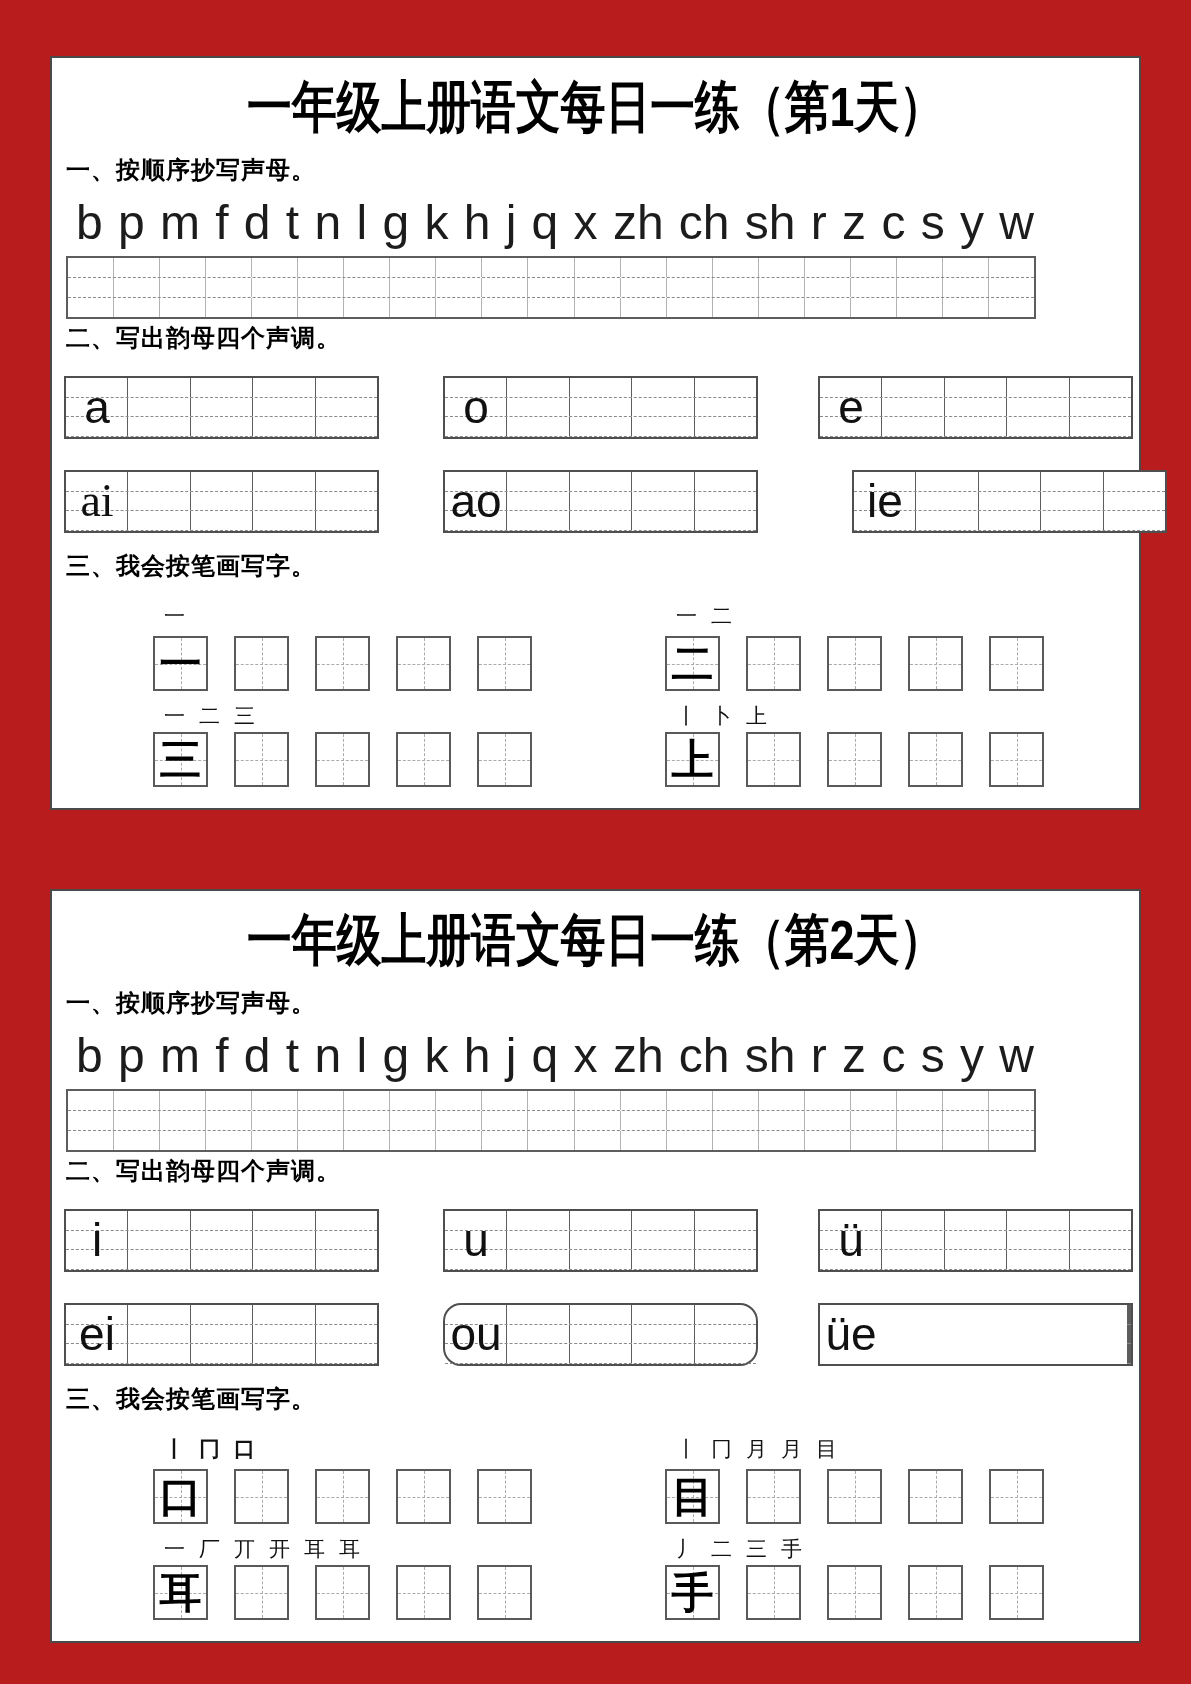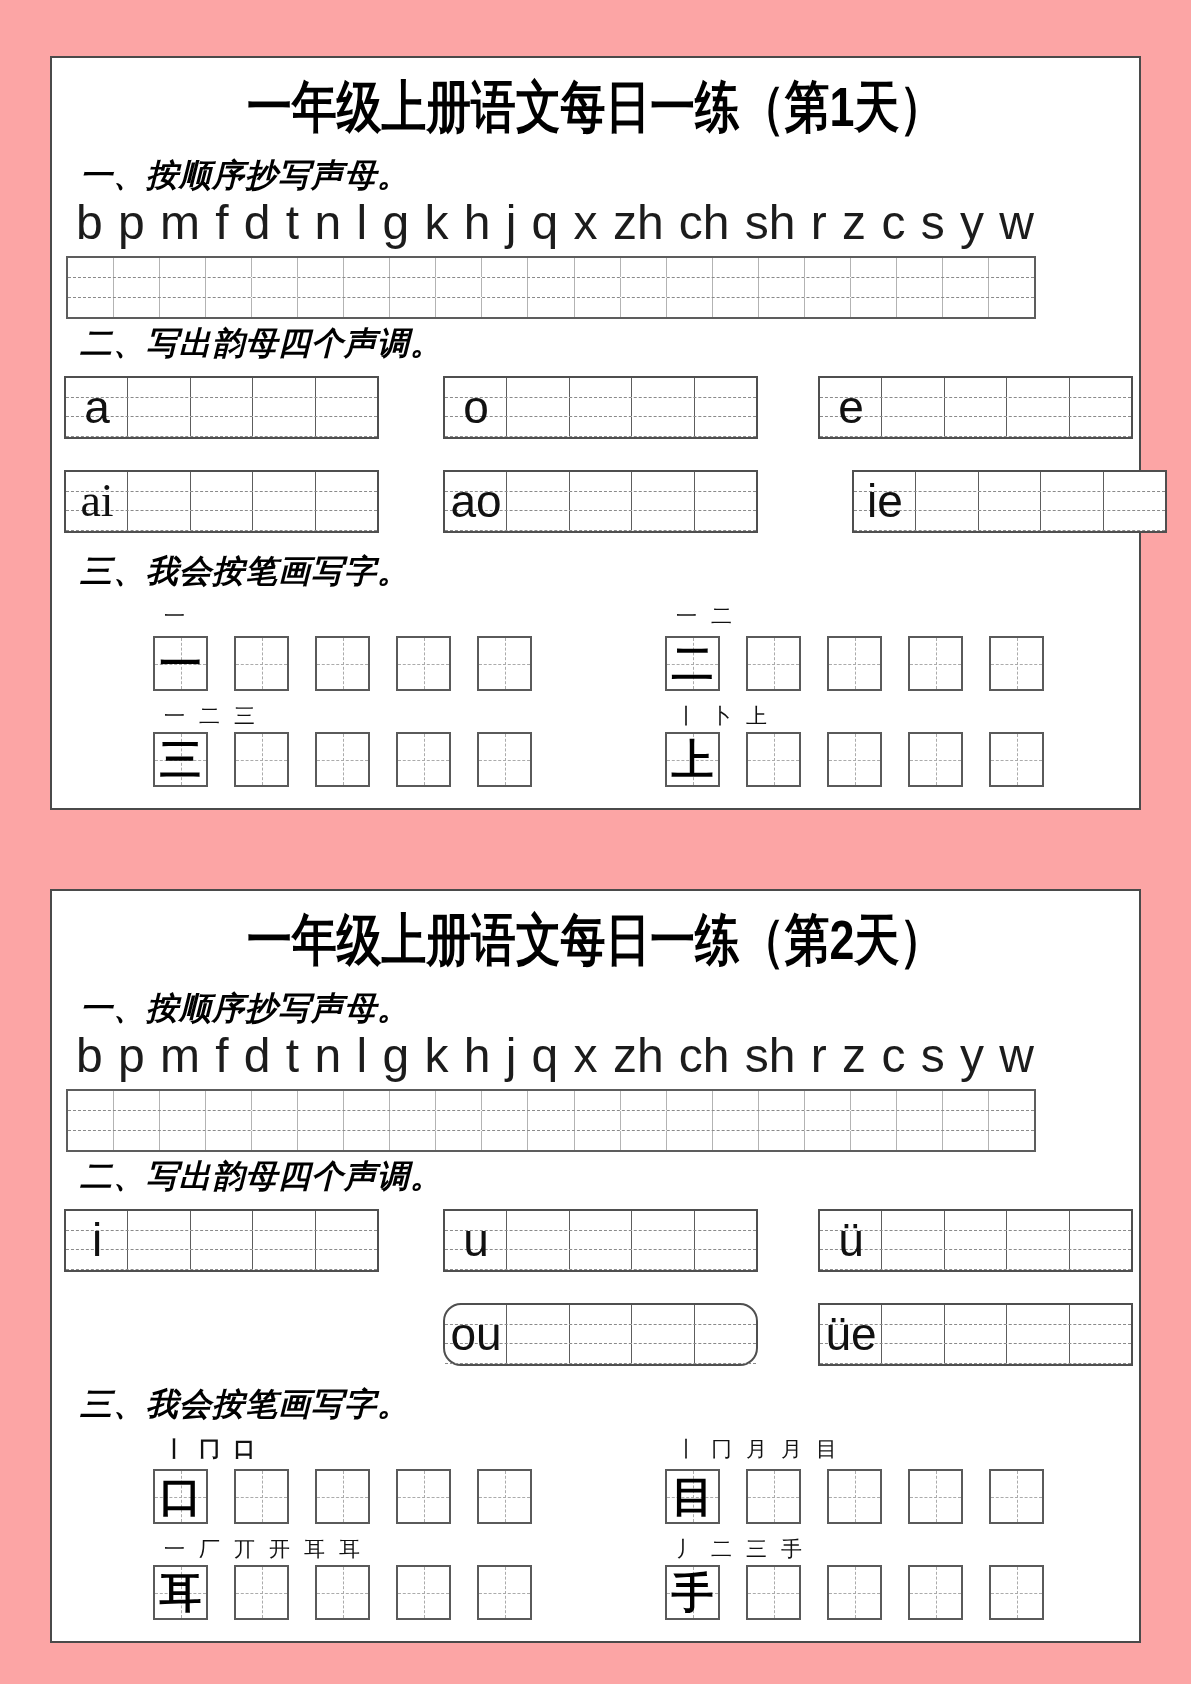--- a/index.html
+++ b/index.html
@@ -1,34 +1,33 @@
 <!DOCTYPE html>
 <html><head>
 <meta charset="utf-8">
 <style>
   html,body{margin:0;padding:0;}
   body{
     width:1191px;height:1684px;position:relative;background:#ffffff;
     font-family:"Liberation Sans","DejaVu Sans",sans-serif;color:#000;
     overflow:hidden;
   }
-  .page{position:absolute;inset:0;background:#fca5a5;}
+  .page{position:absolute;inset:0;background:#b91c1c;}
   .panel{
     position:absolute;left:50px;width:1091px;height:754px;
     border:2px solid #4a4a4a;background:#fff;box-sizing:border-box;
   }
   .title{
     position:absolute;top:12px;left:0;width:100%;text-align:center;
     font-size:56px;font-weight:bold;white-space:nowrap;
   }
   .title-text{display:inline-block;transform:scaleX(0.8);transform-origin:center;letter-spacing:0px;}
   .heading{
-    position:absolute;left:28px;font-size:32px;font-weight:bold;white-space:nowrap;
+    position:absolute;left:14px;font-size:24px;font-weight:bold;white-space:nowrap;
     letter-spacing:1px;
-    font-style:italic;
   }
   .h1{top:96px}
   .h2{top:264px}
   .h3{top:492px}
   .initials{
     position:absolute;left:24px;top:134px;width:958px;height:58px;
     display:flex;justify-content:space-between;align-items:flex-end;
   }
   .initial{font-size:48px;line-height:1.1;color:#1c1c1c;font-weight:400;}
   
@@ -512,20 +511,44 @@
         </div>
         <div class="trow">
           <div class="tcell"></div>
           <div class="tcell"></div>
           <div class="tcell"></div>
           <div class="tcell"></div>
           <div class="tcell"></div>
         </div>
         <span class="tlabel">ü</span>
       </div>
+      <div class="tgrid" style="left: 12px; top: 412px;">
+        <div class="trow">
+          <div class="tcell"></div>
+          <div class="tcell"></div>
+          <div class="tcell"></div>
+          <div class="tcell"></div>
+          <div class="tcell"></div>
+        </div>
+        <div class="trow">
+          <div class="tcell"></div>
+          <div class="tcell"></div>
+          <div class="tcell"></div>
+          <div class="tcell"></div>
+          <div class="tcell"></div>
+        </div>
+        <div class="trow">
+          <div class="tcell"></div>
+          <div class="tcell"></div>
+          <div class="tcell"></div>
+          <div class="tcell"></div>
+          <div class="tcell"></div>
+        </div>
+        <span class="tlabel">ei</span>
+      </div>
       <div class="tgrid" style="left: 391px; top: 412px; border-radius: 18px;">
         <div class="trow">
           <div class="tcell"></div>
           <div class="tcell"></div>
           <div class="tcell"></div>
           <div class="tcell"></div>
           <div class="tcell"></div>
         </div>
         <div class="trow">
           <div class="tcell"></div>
@@ -536,21 +559,21 @@
         </div>
         <div class="trow">
           <div class="tcell"></div>
           <div class="tcell"></div>
           <div class="tcell"></div>
           <div class="tcell"></div>
           <div class="tcell"></div>
         </div>
         <span class="tlabel">ou</span>
       </div>
-      <div class="tgrid" style="left: 766px; top: 412px;">
+      <div class="tgrid" style="left: 766px; top: 412px; align-items: flex-end;">
         <div class="trow">
           <div class="tcell"></div>
           <div class="tcell"></div>
           <div class="tcell"></div>
           <div class="tcell"></div>
           <div class="tcell"></div>
         </div>
         <div class="trow">
           <div class="tcell"></div>
           <div class="tcell"></div>

